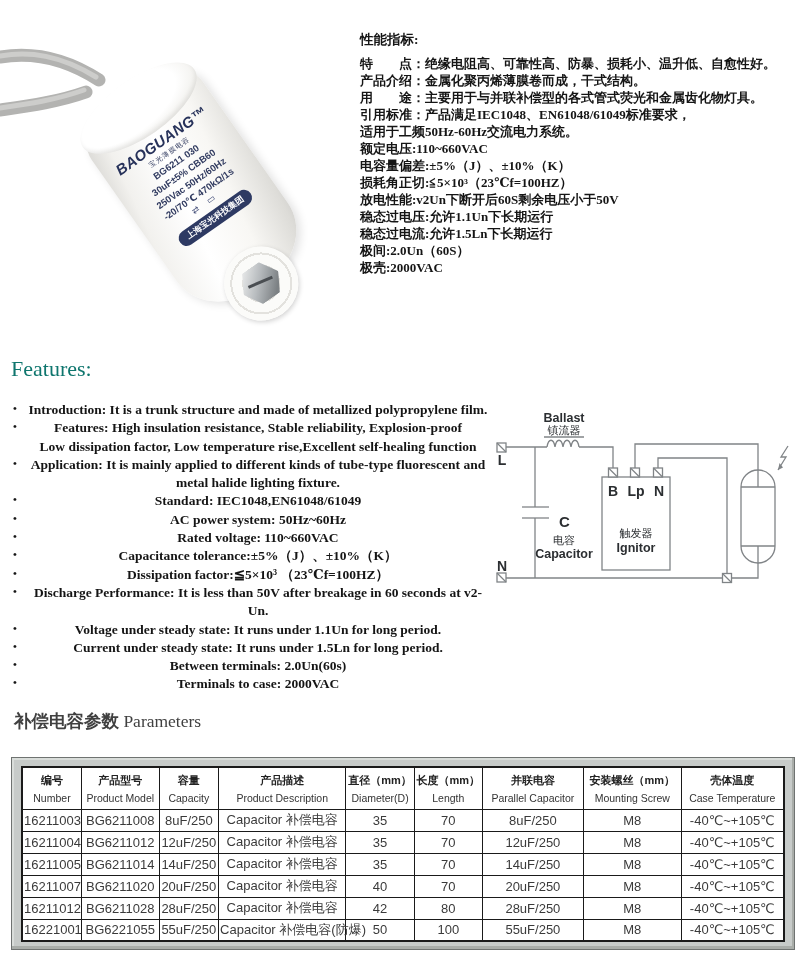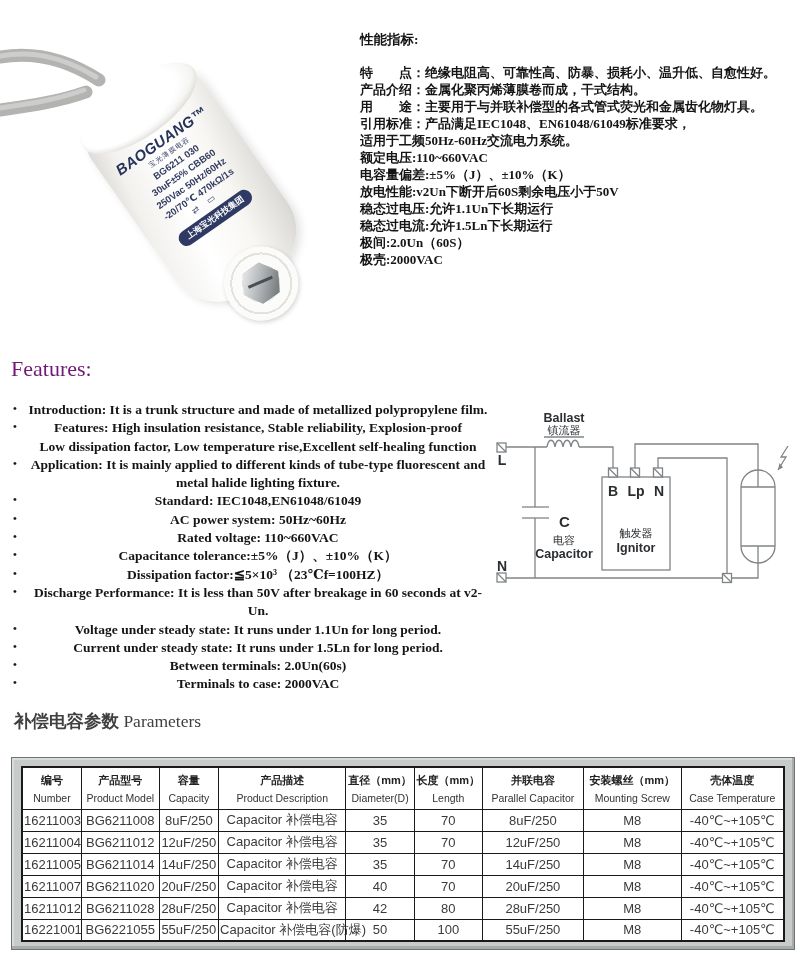--- a/index.html
+++ b/index.html
@@ -43,25 +43,25 @@
   }
   .cap-nut {
     position:absolute; left:47px; top:220px; width:42px; height:37px;
     background:linear-gradient(135deg,#eceded 10%,#b7bbbe 45%,#7c8184 80%);
     clip-path:polygon(26% 0,74% 0,100% 50%,74% 100%,26% 100%,0 50%);
   }
   .cap-nut-slot { position:absolute; left:55px; top:236px; width:26px; height:3px; background:#4a4e52; transform:rotate(12deg); }
 
   
   .specs { position:absolute; left:360px; top:31px; width:436px; font-size:13px; font-weight:bold; color:#151515; }
-  .specs .sp-title { margin-bottom:15px; font-size:13.5px; }
+  .specs .sp-title { margin-bottom:6px; font-size:13.5px; }
   .specs .sp-line { line-height:17px; white-space:nowrap; }
 
   
-  .features-h { position:absolute; left:11px; top:356px; font-size:22px; color:#701a75; }
+  .features-h { position:absolute; left:11px; top:356px; font-size:22px; color:#0f766e; }
   .features { position:absolute; left:13px; top:401px; width:478px; list-style:none;text-align:center; }
   .features li {
     position:relative; padding-left:12px; font-size:13.5px; font-weight:bold;
     line-height:18.3px; white-space:pre-line; color:#151515;
   }
   .features li::before { content:"•"; position:absolute; left:0; top:-2px; font-size:11px; }
 
   
   .circuit { position:absolute; left:480px; top:393px; }
 
@@ -114,20 +114,21 @@
 
 <div class="specs">
   <div class="sp-title">性能指标:</div>
   <div class="sp-line">特　　点：绝缘电阻高、可靠性高、防暴、损耗小、温升低、自愈性好。</div>
   <div class="sp-line">产品介绍：金属化聚丙烯薄膜卷而成，干式结构。</div>
   <div class="sp-line">用　　途：主要用于与并联补偿型的各式管式荧光和金属齿化物灯具。</div>
   <div class="sp-line">引用标准：产品满足IEC1048、EN61048/61049标准要求，</div>
   <div class="sp-line">适用于工频50Hz-60Hz交流电力系统。</div>
   <div class="sp-line">额定电压:110~660VAC</div>
   <div class="sp-line">电容量偏差:±5%（J）、±10%（K）</div>
+  <div class="sp-line">损耗角正切:≦5×10³（23℃f=100HZ）</div>
   <div class="sp-line">放电性能:v2Un下断开后60S剩余电压小于50V</div>
   <div class="sp-line">稳态过电压:允许1.1Un下长期运行</div>
   <div class="sp-line">稳态过电流:允许1.5Ln下长期运行</div>
   <div class="sp-line">极间:2.0Un（60S）</div>
   <div class="sp-line">极壳:2000VAC</div>
 </div>
 
 <div class="features-h">Features:</div>
 <ul class="features">
   <li>Introduction: It is a trunk structure and made of metallized polypropylene film.</li>

